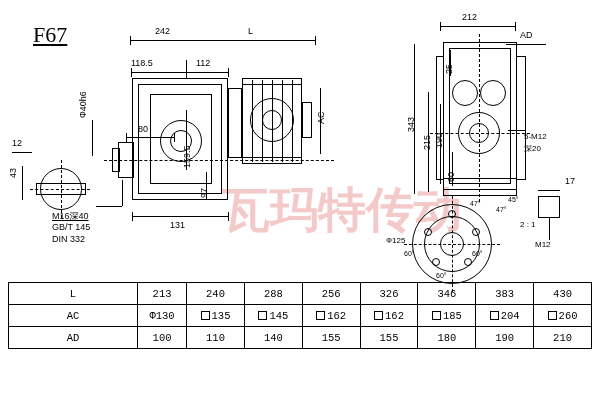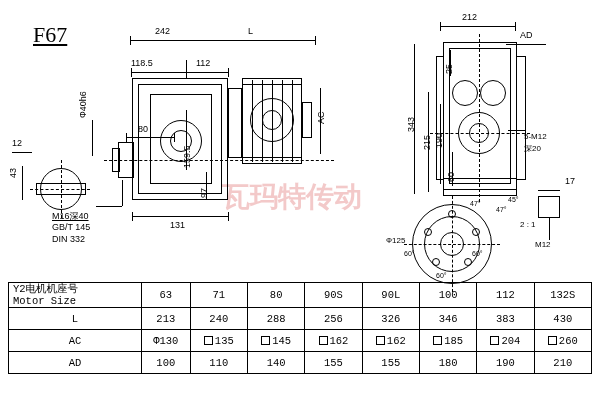--- a/index.html
+++ b/index.html
@@ -23,21 +23,21 @@
   table.spec td{border:1px solid #000;font-size:10.5px;text-align:center;height:21px;padding:0;}
   table.spec td.hdr{text-align:left;padding-left:4px;width:128px;line-height:1.15;}
   table.spec td.rowlbl{text-align:center;width:128px;}
   .sq{display:inline-block;width:7px;height:7px;border:1px solid #000;margin-right:2px;vertical-align:-1px;}
 </style>
 </head>
 <body>
 
 <div id="root">
 
-  <div class="wm" style="left:222px;top:178px;font-size:28px;">瓦玛特传动</div>
+  <div class="wm" style="left:222px;top:178px;font-size:48px;">瓦玛特传动</div>
 
   <div class="abs big" style="left:33px;top:22px;text-decoration:underline;">F67</div>
 
   <div class="ln h" style="left:130px;top:40px;width:185px;"></div>
   <div class="ln v" style="left:130px;top:36px;height:9px;"></div>
   <div class="ln v" style="left:315px;top:36px;height:9px;"></div>
   <div class="abs lbl" style="left:155px;top:26px;">242</div>
 
   <div class="ln h" style="left:215px;top:40px;width:100px;"></div>
   <div class="abs lbl" style="left:248px;top:26px;">L</div>
@@ -168,34 +168,20 @@
   <div class="abs lbl sm" style="left:520px;top:220px;">2 : 1</div>
   <div class="box" style="left:538px;top:196px;width:22px;height:22px;"></div>
   <div class="ln v" style="left:549px;top:218px;height:22px;"></div>
   <div class="ln h" style="left:571px;top:182px;width:0px;"></div>
   <div class="abs lbl" style="left:565px;top:176px;">17</div>
   <div class="ln h" style="left:538px;top:190px;width:22px;"></div>
   <div class="abs lbl sm" style="left:535px;top:240px;">M12</div>
 
   <table class="spec">
     <tbody>
-        <tr>
-      <td class="hdr">
-        <span>Y2电机机座号</span><br>
-        <span>Motor Size</span>
-      </td>
-      <td>63</td>
-      <td>71</td>
-      <td>80</td>
-      <td>90S</td>
-      <td>90L</td>
-      <td>100</td>
-      <td>112</td>
-      <td>132S</td>
-    </tr>
     <tr>
       <td class="rowlbl">L</td>
       <td>213</td>
       <td>240</td>
       <td>288</td>
       <td>256</td>
       <td>326</td>
       <td>346</td>
       <td>383</td>
       <td>430</td>

